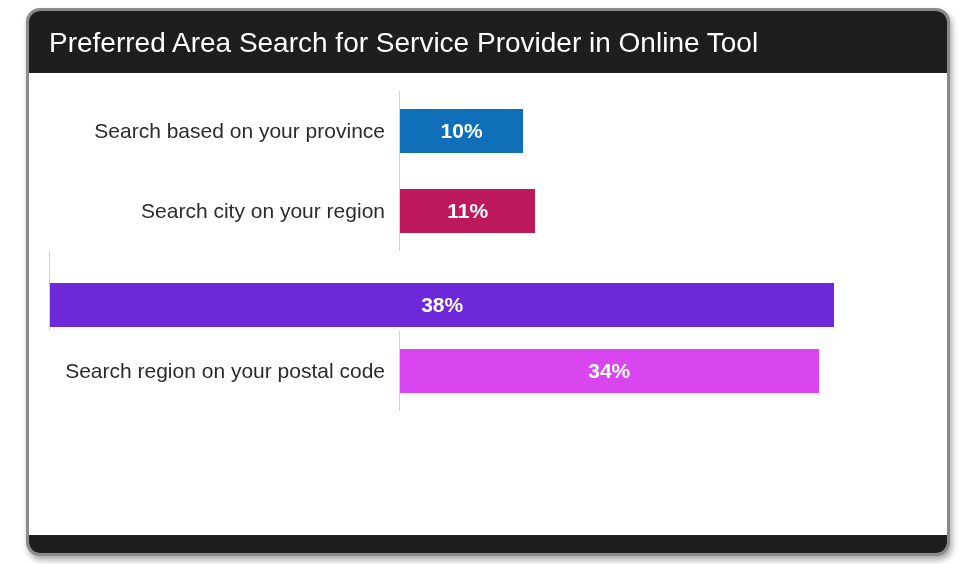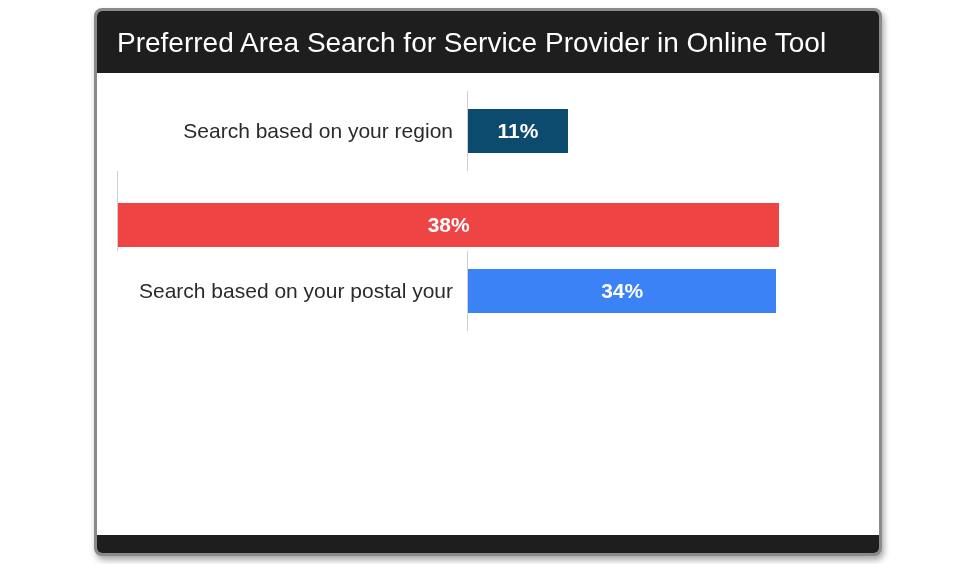--- a/index.html
+++ b/index.html
@@ -6,24 +6,24 @@
   body {
     font-family: "Segoe UI", Arial, sans-serif;
     background: #fff;
     width: 976px;
     height: 564px;
     display: flex;
     align-items: center;
     justify-content: center;
   }
   .card {
-    width: 788px;
+    width: 924px;
     height: 548px;
     border: 3px solid #8a8a8a;
-    border-radius: 8px;
+    border-radius: 14px;
     background: #fff;
     box-shadow: 2px 4px 6px rgba(0,0,0,0.35);
     overflow: hidden;
     display: flex;
     flex-direction: column;
   }
   .titlebar {
     background: #1e1e1e;
     color: #fff;
     padding: 16px 20px 14px 20px;
@@ -72,42 +72,50 @@
   }
 </style>
 </head>
 <body>
 
 <div class="card">
   <div class="titlebar">Preferred Area Search for Service Provider in Online Tool</div>
 
   <div class="plot">
 
+    <div class="row">
+      <div class="ylabel">Search based on your province</div>
+      <div class="axis-area">
+        <div class="bar" style="width: 23.8095%; background: rgb(15, 111, 184);">
+          <span>10%</span>
+        </div>
+      </div>
+    </div>
 
     <div class="row">
-      <div class="ylabel">Search based on your region</div>
+      <div class="ylabel">Search city on your region</div>
       <div class="axis-area">
-        <div class="bar" style="width: 26.1905%; background: #0c4a6e;">
+        <div class="bar" style="width: 26.1905%; background: #be185d;">
           <span>11%</span>
         </div>
       </div>
     </div>
 
     <div class="row">
       <div class="axis-area">
-        <div class="bar" style="width: 90.4762%; background: #ef4444; margin-top: 28px;">
+        <div class="bar" style="width: 90.4762%; background: #6d28d9; margin-top: 28px;">
           <span>38%</span>
         </div>
       </div>
     </div>
 
     <div class="row">
-      <div class="ylabel">Search based on your postal your</div>
+      <div class="ylabel">Search region on your postal code</div>
       <div class="axis-area">
-        <div class="bar" style="width: 80.9524%; background: #3b82f6; justify-content: center;">
+        <div class="bar" style="width: 80.9524%; background: #d946ef; justify-content: center;">
           <span>34%</span>
         </div>
       </div>
     </div>
 
 
   </div>
 
   <div class="footer-strip"></div>
 </div>

